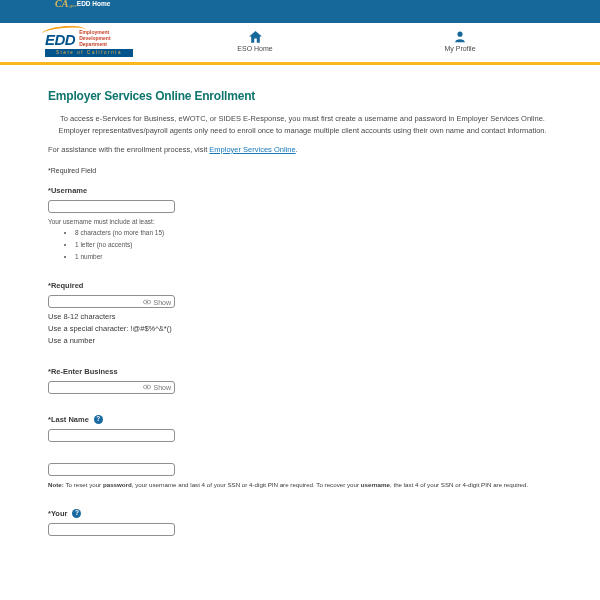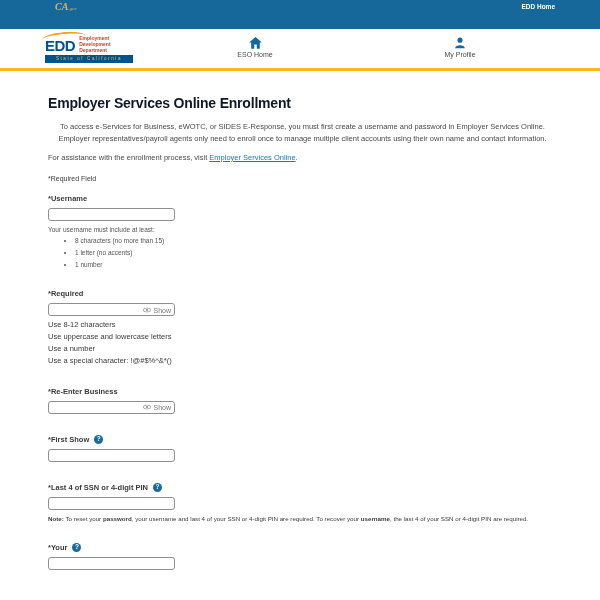--- a/index.html
+++ b/index.html
@@ -1,48 +1,48 @@
 <!DOCTYPE html>
 <html><head>
 <meta charset="utf-8">
 <style>
   * { margin:0; padding:0; box-sizing:border-box; }
   html,body { width:600px; height:600px; overflow:hidden; background:#fff;
     font-family:"Liberation Sans", sans-serif; }
 
   
-  .topbar { height:29px; background:#16689A; display:flex; align-items:center;
-    justify-content:space-between; padding:0 45px 16px 55px; }
+  .topbar { height:23px; background:#16689A; display:flex; align-items:center;
+    padding:0 45px 16px 55px; }
   .cagov { display:flex; align-items:baseline; color:#D8B75A; cursor:pointer; }
   .cagov .ca { font-family:"Liberation Serif", serif; font-style:italic; font-weight:bold;
     font-size:10px; line-height:10px; }
   .cagov .gov { font-family:"Liberation Serif", serif; font-style:italic; font-size:5px; }
   .topbar-link { color:#fff; font-size:6.5px; font-weight:600; text-decoration:none; cursor:pointer; }
 
   
   .header { position:relative; height:42px; background:#fff; border-bottom:3px solid #FDB71E; }
   .edd-logo { position:absolute; left:45px; top:6px; width:88px; cursor:pointer; }
   .edd-row { position:relative; display:flex; align-items:flex-end; }
   .swoosh { position:absolute; top:-3px; left:-3px; width:44px; height:12px;
     border-top:2.5px solid #F9A11B; border-radius:50%; transform:rotate(-5deg); }
-  .edd-acronym { font-size:15px; font-weight:bold; color:#00538B;
+  .edd-acronym { font-size:15px; font-weight:bold; font-style:italic; color:#00538B;
     letter-spacing:-0.5px; line-height:16px; }
   .edd-dept { display:flex; flex-direction:column; margin-left:4px; padding-bottom:1px; }
   .edd-dept span { font-size:5px; font-weight:bold; color:#C8432A; line-height:6px; }
   .edd-state { margin-top:1px; background:#00538B; color:#F3B64F; font-size:4.5px;
     letter-spacing:1.6px; text-align:center; padding:1px 0 1.5px; }
   .nav-item { position:absolute; top:8px; width:70px; text-align:center; cursor:pointer; }
   .nav-item.eso { left:220px; }
   .nav-item.profile { left:425px; }
   .nav-item svg { display:block; margin:0 auto 2px; }
   .nav-label { font-size:7px; color:#4A4A4A; }
 
   
   .main { padding:24px 43px 0 48px; }
-  h1 { font-size:14px; font-weight:600; color:#0f172a; letter-spacing:-0.2px;
+  h1 { font-size:12px; font-weight:600; color:#0f766e; letter-spacing:-0.2px;
     margin:0 0 10px; }
   .intro { font-size:7.5px; line-height:12px; color:#4A4A4A; margin:0 0 8px;text-align:center; }
   .assist { font-size:7.5px; color:#4A4A4A; margin:0 0 13px; }
   .assist a { color:#1779B8; text-decoration:underline; cursor:pointer; }
   .required { font-size:7px; color:#3B3A39; }
 
   .group { margin-top:21px; }
   .group.tight { margin-top:12px; }
   .label-row { display:flex; align-items:center; margin-bottom:5px; }
   .field-label { font-size:7.5px; font-weight:bold; color:#3B3A39; }
@@ -141,23 +141,22 @@
       <span class="show-toggle">
         <svg width="8" height="5" viewBox="0 0 12 7">
           <ellipse cx="6" cy="3.5" rx="5.5" ry="3.2" fill="none" stroke="#757575" stroke-width="1"></ellipse>
           <circle cx="6" cy="3.5" r="1.4" fill="#757575"></circle>
         </svg>
         <span>Show</span>
       </span>
     </div>
     <div class="pw-hints">
       <p>Use 8-12 characters</p>
-      <p>Use uppercase and lowercase letters</p>
+      <p>Use a special character: !@#$%^&amp;*()</p>
       <p>Use a number</p>
-      <p>Use a special character: !@#$%^&amp;*()</p>
     </div>
   </div>
 
   <div class="group">
     <div class="label-row">
       <span class="field-label">*Re-Enter Business</span>
     </div>
     <div class="input-wrap">
       <input class="text-input" type="password" value="" style="">
       <span class="show-toggle">
@@ -165,32 +164,28 @@
           <ellipse cx="6" cy="3.5" rx="5.5" ry="3.2" fill="none" stroke="#757575" stroke-width="1"></ellipse>
           <circle cx="6" cy="3.5" r="1.4" fill="#757575"></circle>
         </svg>
         <span>Show</span>
       </span>
     </div>
   </div>
 
   <div class="group">
     <div class="label-row">
-      <span class="field-label">*First Show</span>
+      <span class="field-label">*Last Name</span>
       <span class="help-icon">?</span>
     </div>
     <input class="text-input" type="text" value="" style="">
   </div>
 
 
   <div class="group">
-    <div class="label-row">
-      <span class="field-label">*Last 4 of SSN or 4-digit PIN</span>
-      <span class="help-icon">?</span>
-    </div>
     <input class="text-input" type="text" value="" style="">
     <p class="note"><b>Note:</b><span> To reset your </span><b>password</b><span>, your username and last 4 of your SSN or 4-digit PIN are required. To recover your </span><b>username</b><span>, the last 4 of your SSN or 4-digit PIN are required.</span></p>
   </div>
 
   <div class="group">
     <div class="label-row">
       <span class="field-label">*Your</span>
       <span class="help-icon">?</span>
     </div>
     <input class="text-input" type="text" value="" style="">

